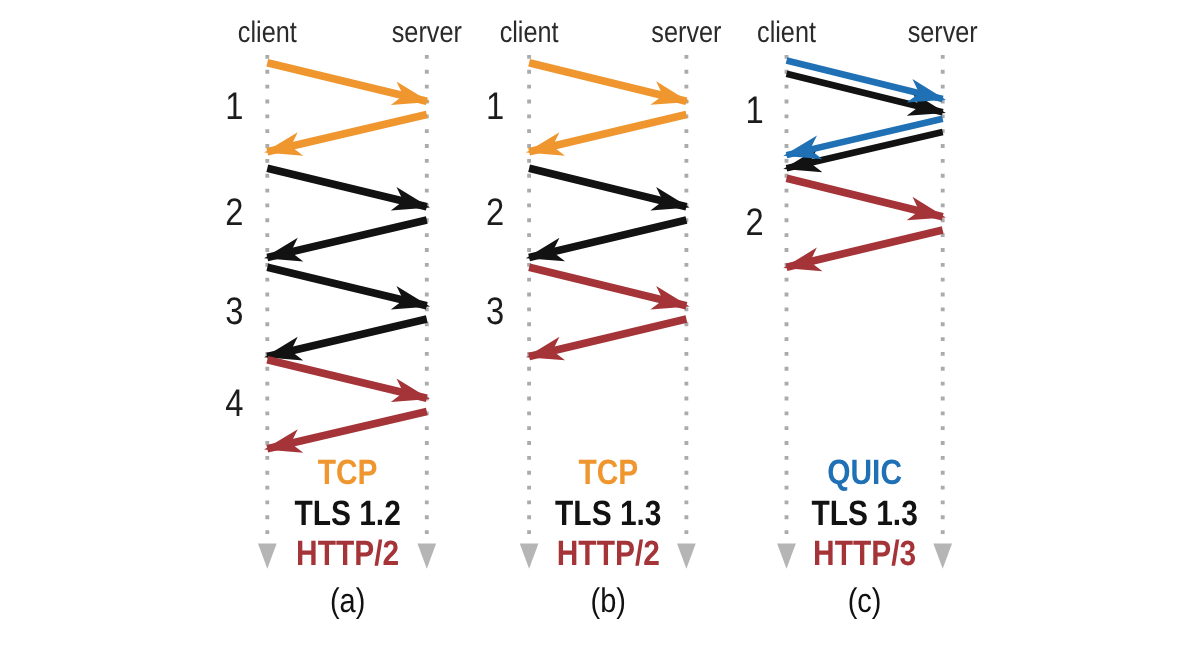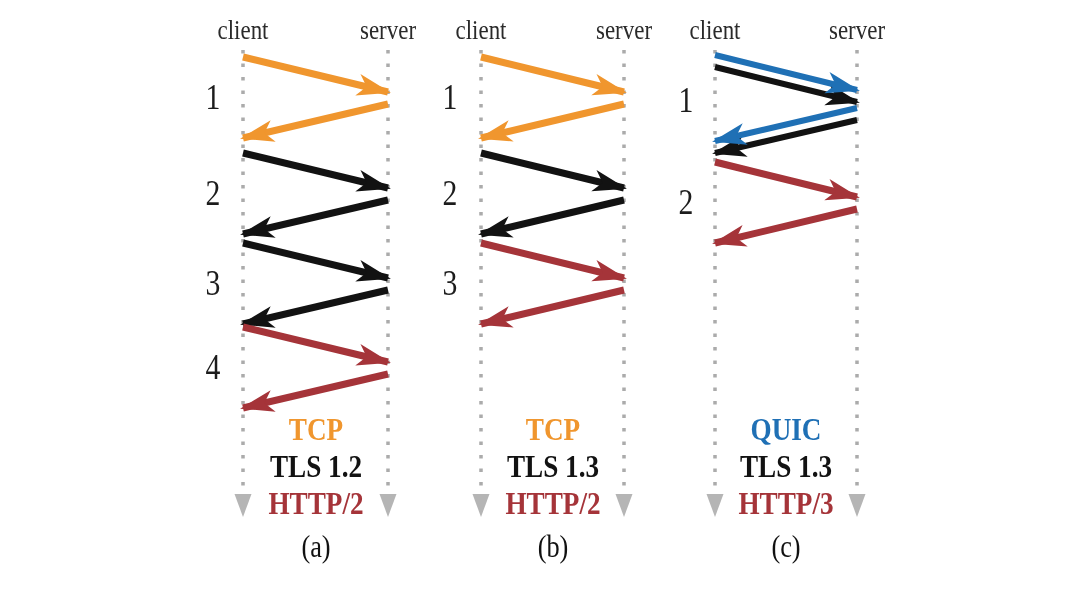--- a/index.html
+++ b/index.html
@@ -2,21 +2,21 @@
 <html><head>
 <meta charset="utf-8">
 <style>
   html, body { margin: 0; padding: 0; background: #ffffff; }
   .stage {
     position: relative;
     width: 1080px;
     height: 589px;
     background: #ffffff;
     overflow: hidden;
-    font-family: Liberation Serif, serif;
+    font-family: Liberation Sans, sans-serif;
     color: #1f1f1f;
   }
   .stage svg.layer {
     position: absolute;
     left: 0; top: 0;
   }
   .txt {
     position: absolute;
     transform: translate(-50%, -50%) scaleX(0.85);
     white-space: nowrap;

